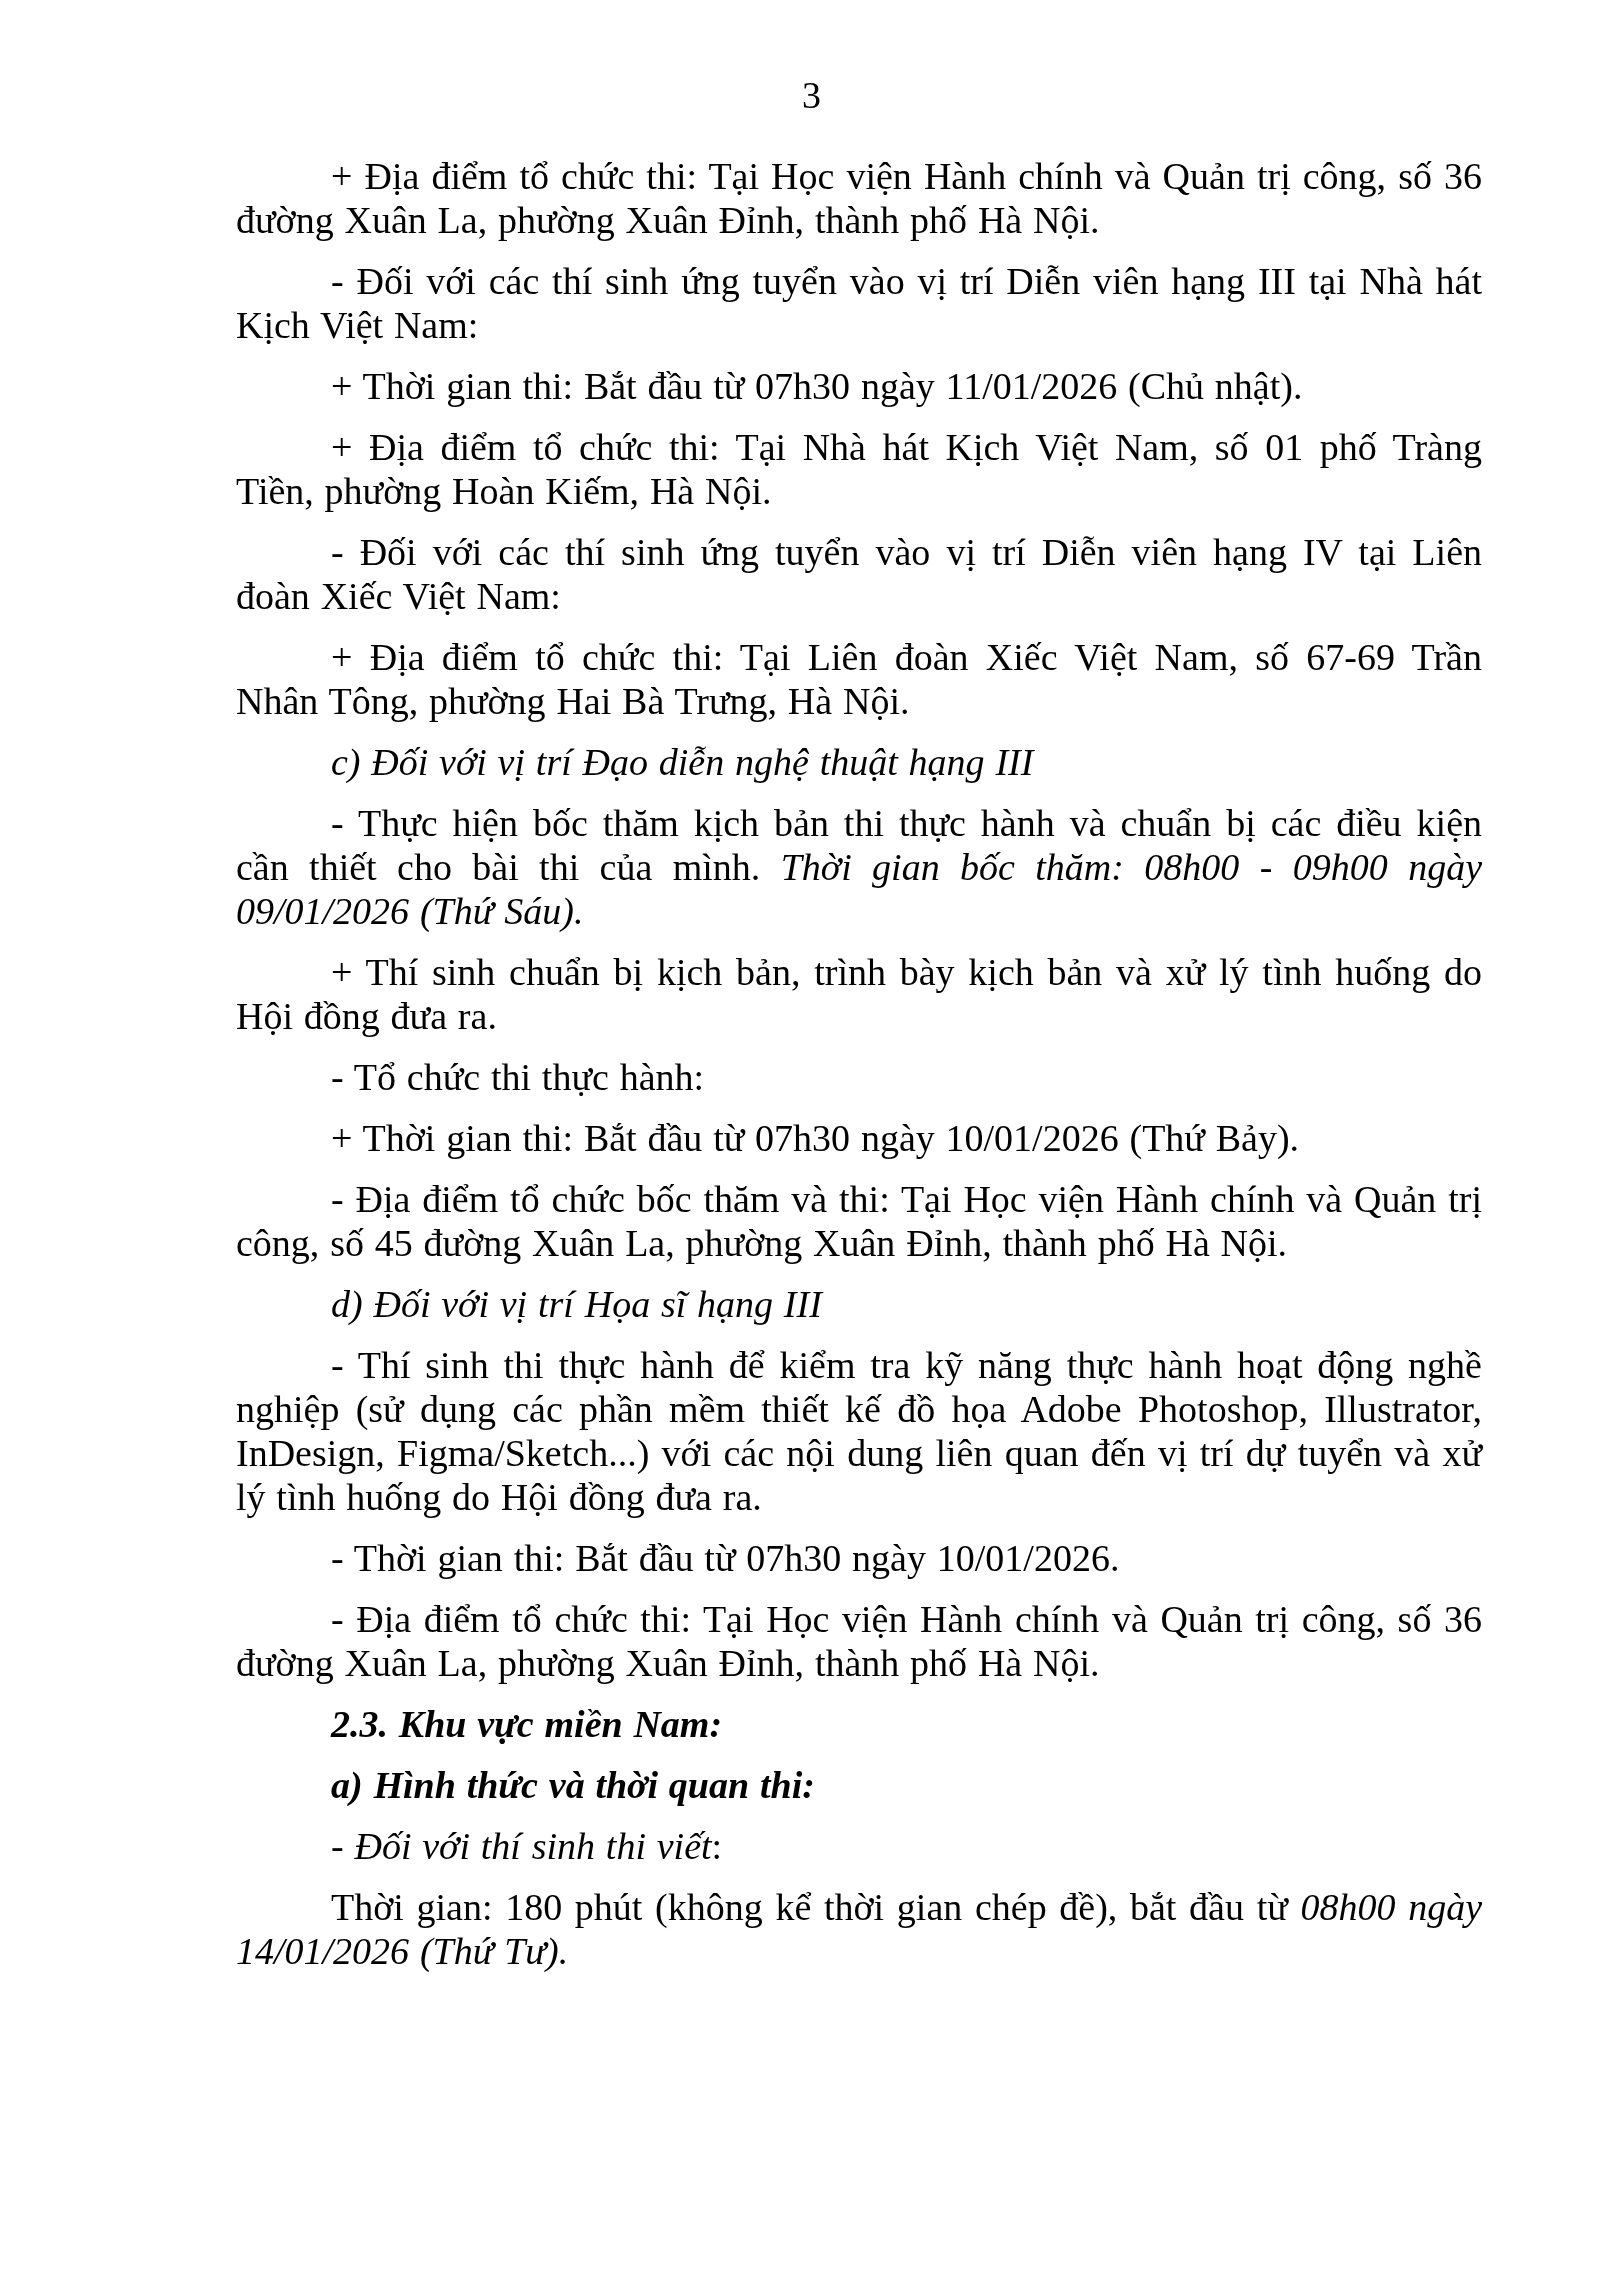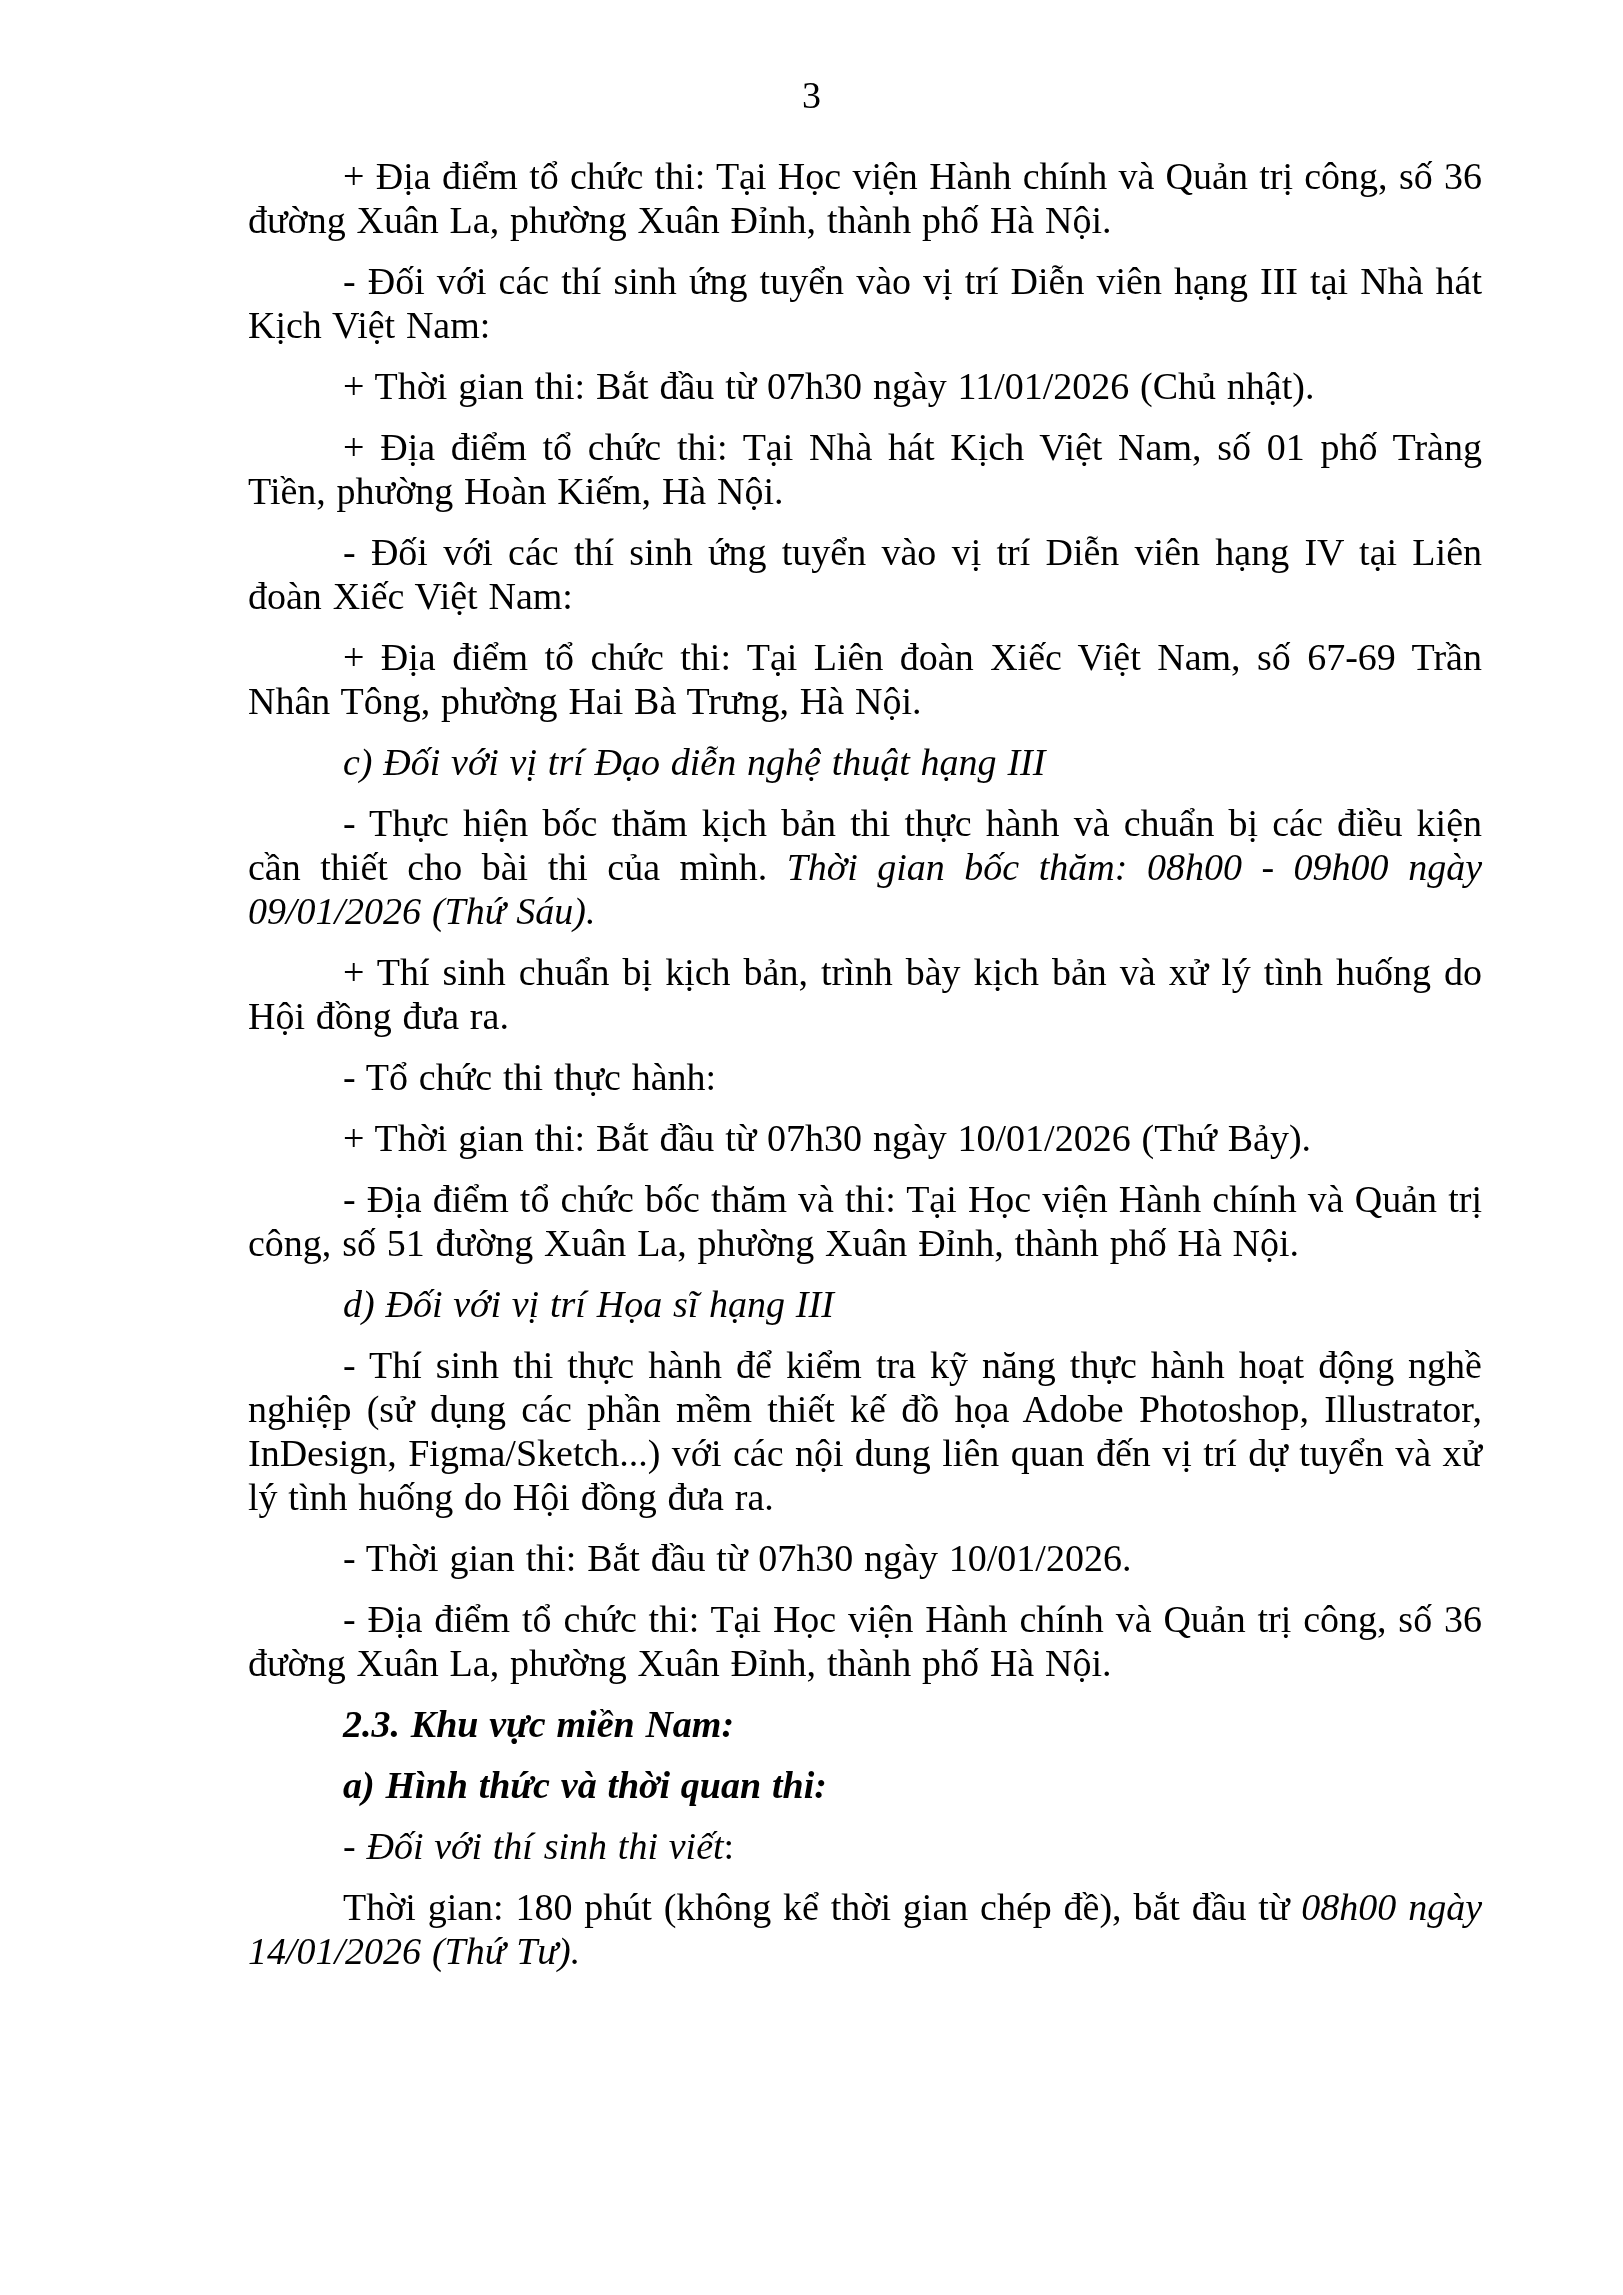--- a/index.html
+++ b/index.html
@@ -22,21 +22,21 @@
     text-align: center;
     font-size: 38px;
     line-height: 44px;
     margin: 0 0 37px 0;
   }
   .doc-body {
     margin-left: 232px;
     margin-right: 141px;
   }
   p.para {
-    margin: 0 0 17px 16px;
+    margin: 0 0 17px 4px;
     font-size: 38px;
     line-height: 44px;
     text-align: justify;
     text-indent: 95px;
     word-spacing: 1.3px;
   }
   .seg.regular { font-style: normal; font-weight: normal; }
   .seg.italic { font-style: italic; font-weight: normal; }
   .seg.bold-italic { font-style: italic; font-weight: bold; }
 </style>
@@ -50,21 +50,21 @@
       <p class="para"><span class="seg regular">- Đối với các thí sinh ứng tuyển vào vị trí Diễn viên hạng III tại Nhà hát Kịch Việt Nam:</span></p>
       <p class="para"><span class="seg regular">+ Thời gian thi: Bắt đầu từ 07h30 ngày 11/01/2026 (Chủ nhật).</span></p>
       <p class="para"><span class="seg regular">+ Địa điểm tổ chức thi: Tại Nhà hát Kịch Việt Nam, số 01 phố Tràng Tiền, phường Hoàn Kiếm, Hà Nội.</span></p>
       <p class="para"><span class="seg regular">- Đối với các thí sinh ứng tuyển vào vị trí Diễn viên hạng IV tại Liên đoàn Xiếc Việt Nam:</span></p>
       <p class="para"><span class="seg regular">+ Địa điểm tổ chức thi: Tại Liên đoàn Xiếc Việt Nam, số 67-69 Trần Nhân Tông, phường Hai Bà Trưng, Hà Nội.</span></p>
       <p class="para"><span class="seg italic">c) Đối với vị trí Đạo diễn nghệ thuật hạng III</span></p>
       <p class="para"><span class="seg regular">- Thực hiện bốc thăm kịch bản thi thực hành và chuẩn bị các điều kiện cần thiết cho bài thi của mình. </span><span class="seg italic">Thời gian bốc thăm: 08h00 - 09h00 ngày 09/01/2026 (Thứ Sáu).</span></p>
       <p class="para"><span class="seg regular">+ Thí sinh chuẩn bị kịch bản, trình bày kịch bản và xử lý tình huống do Hội đồng đưa ra.</span></p>
       <p class="para"><span class="seg regular">- Tổ chức thi thực hành:</span></p>
       <p class="para"><span class="seg regular">+ Thời gian thi: Bắt đầu từ 07h30 ngày 10/01/2026 (Thứ Bảy).</span></p>
-      <p class="para"><span class="seg regular">- Địa điểm tổ chức bốc thăm và thi: Tại Học viện Hành chính và Quản trị công, số 51 đường Xuân La, phường Xuân Đỉnh, thành phố Hà Nội.</span></p>
+      <p class="para"><span class="seg regular">- Địa điểm tổ chức bốc thăm và thi: Tại Học viện Hành chính và Quản trị công, số 45 đường Xuân La, phường Xuân Đỉnh, thành phố Hà Nội.</span></p>
       <p class="para"><span class="seg italic">d) Đối với vị trí Họa sĩ hạng III</span></p>
       <p class="para"><span class="seg regular">- Thí sinh thi thực hành để kiểm tra kỹ năng thực hành hoạt động nghề nghiệp (sử dụng các phần mềm thiết kế đồ họa Adobe Photoshop, Illustrator, InDesign, Figma/Sketch...) với các nội dung liên quan đến vị trí dự tuyển và xử lý tình huống do Hội đồng đưa ra.</span></p>
       <p class="para"><span class="seg regular">- Thời gian thi: Bắt đầu từ 07h30 ngày 10/01/2026.</span></p>
       <p class="para"><span class="seg regular">- Địa điểm tổ chức thi: Tại Học viện Hành chính và Quản trị công, số 36 đường Xuân La, phường Xuân Đỉnh, thành phố Hà Nội.</span></p>
       <p class="para"><span class="seg bold-italic">2.3. Khu vực miền Nam:</span></p>
       <p class="para"><span class="seg bold-italic">a) Hình thức và thời quan thi:</span></p>
       <p class="para"><span class="seg italic">- Đối với thí sinh thi viết</span><span class="seg regular">:</span></p>
       <p class="para"><span class="seg regular">Thời gian: 180 phút (không kể thời gian chép đề), bắt đầu từ </span><span class="seg italic">08h00 ngày 14/01/2026 (Thứ Tư).</span></p>
     </div>
 </div>

